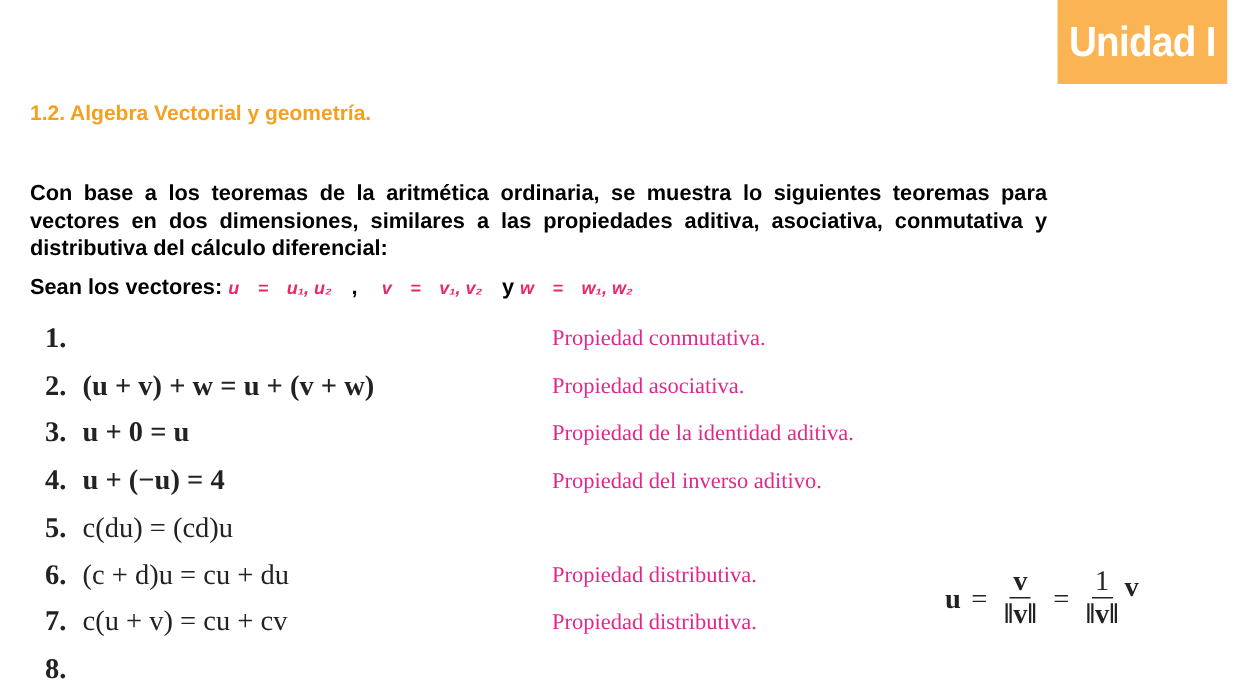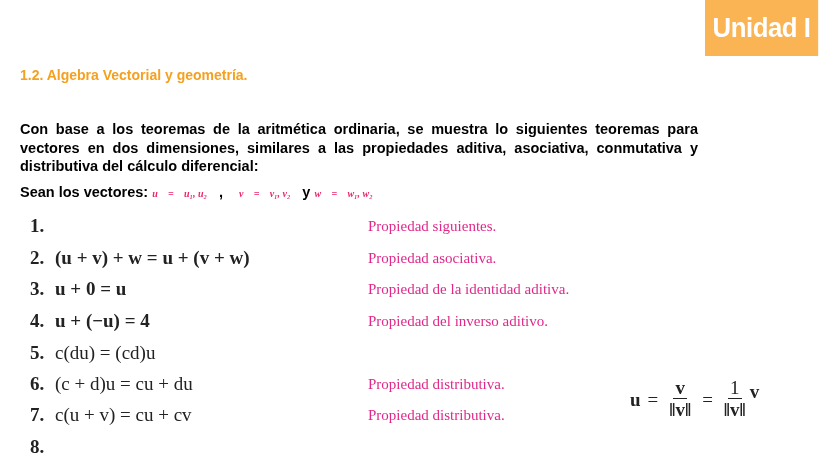--- a/index.html
+++ b/index.html
@@ -1,21 +1,21 @@
 <!DOCTYPE html>
 <html><head>
   <meta charset="utf-8">
   <style>
     html, body { margin:0; padding:0; }
     body { width:828px; height:466px; background:#ffffff; position:relative; overflow:hidden; font-family:"Liberation Sans", sans-serif; }
     .badge { position:absolute; left:705px; top:0; width:123px; height:56px; background:#fbb453; color:#ffffff; font-family:"Liberation Sans", sans-serif; font-weight:bold; font-size:28px; display:flex; align-items:center; justify-content:center; letter-spacing:-0.5px; transform:scaleX(0.92); transform-origin:left center; }
     .section-title { position:absolute; left:20px; top:67px; color:#f5a01e; font-weight:bold; font-size:14px; }
     .intro { position:absolute; left:20px; top:120px; width:678px; color:#000; font-weight:bold; font-size:14.5px; line-height:18.5px; text-align:justify; }
     .vectors { position:absolute; left:20px; top:184px; font-weight:bold; font-size:14.5px; color:#000; white-space:nowrap; }
-    .vectors .m { color:#e8286a; font-family:Liberation Serif, serif; font-style:italic; font-size:10px; }
+    .vectors .m { color:#e8286a; font-family:Liberation Sans, sans-serif; font-style:italic; font-size:12px; }
     .vectors .sep { display:inline-block; width:12px; }
     .list { position:absolute; left:30px; top:211px; }
     .row { position:absolute; left:0; height:31px; width:800px; }
     .num { position:absolute; left:0; top:4px; font-family:"Liberation Serif", serif; font-weight:bold; font-size:19px; color:#222; }
     .eq { position:absolute; left:25px; top:4px; font-family:"Liberation Serif", serif; font-size:19px; color:#222; white-space:nowrap; }
     .prop { position:absolute; left:338px; top:7px; font-family:"Liberation Serif", serif; font-size:15px; color:#e0288a; white-space:nowrap; }
     .unit { position:absolute; left:630px; top:378px; font-family:"Liberation Serif", serif; font-size:19px; color:#222; display:flex; align-items:center; }
     .frac { display:inline-flex; flex-direction:column; align-items:center; margin:0 4px; }
     .frac .top { border-bottom:1px solid #222; padding:0 2px; line-height:20px; }
     .frac .bot { line-height:22px; }
@@ -37,21 +37,21 @@
   <span class="m">u⃗ = ⟨u₁, u₂⟩</span>
   <span>,</span><span class="sep"></span>
   <span class="m">v⃗ = ⟨v₁, v₂⟩</span>
   <span>y</span>
   <span class="m">w⃗ = ⟨w₁, w₂⟩</span>
 </div>
 
 <div class="list">
   <div class="row" style="top:0px">
     <span class="num">1.</span>
-    <span class="prop">Propiedad siguientes.</span>
+    <span class="prop">Propiedad conmutativa.</span>
   </div>
   <div class="row" style="top:32px">
     <span class="num">2.</span>
     <span class="eq" style="font-weight:bold">(u + v) + w = u + (v + w)</span>
     <span class="prop">Propiedad asociativa.</span>
   </div>
   <div class="row" style="top:63px">
     <span class="num">3.</span>
     <span class="eq" style="font-weight:bold">u + 0 = u</span>
     <span class="prop">Propiedad de la identidad aditiva.</span>

